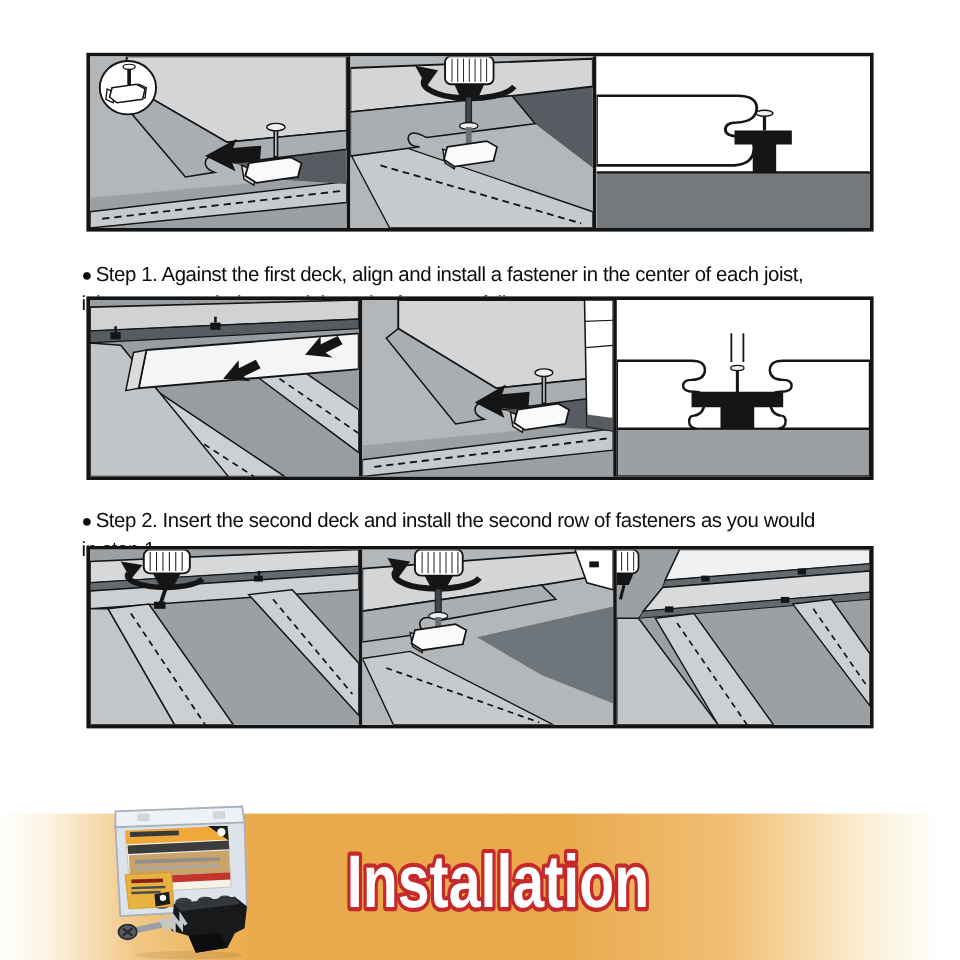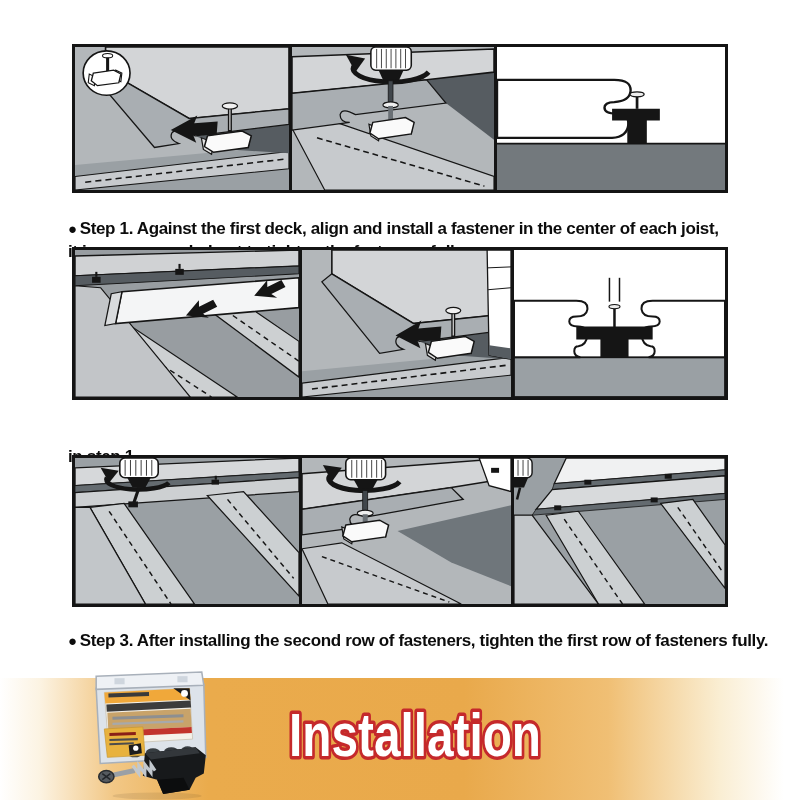--- a/index.html
+++ b/index.html
@@ -7,21 +7,21 @@
         font-family:"Liberation Sans",sans-serif;color:#111;}
   .panel-row{position:absolute;left:72px;width:656px;display:flex;
              border:3px solid #141414;box-sizing:border-box;background:#fff;}
   .row1{top:44px;height:149px;}
   .row2{top:247px;height:153px;}
   .row3{top:455px;height:152px;}
   .panel{display:block;height:100%;flex:0 0 auto;}
   .panel + .panel{border-left:3px solid #141414;}
   .r1a{width:214px}.r1b{width:202px}.r1c{width:228px}
   .rwa{width:224px}.rwb{width:209px}.rwc{width:211px}
-  .step-text{position:absolute;left:68px;width:724px;font-weight:700;
+  .step-text{position:absolute;left:68px;width:724px;font-weight:400;
              font-size:17px;line-height:22.5px;letter-spacing:-0.35px;color:#0c0c0c;}
   .step1{top:201px}.step2{top:406px}.step3{top:613px}
   .bullet{font-size:15px;margin-right:3px;}
   .banner{position:absolute;left:0;top:678px;width:800px;height:122px;
           background:linear-gradient(90deg,#ffffff 0%,#fcf3e2 5%,#f2c887 14%,
                      #eaab4c 26%,#e9a94b 58%,#f0bf74 76%,#faeed3 90%,#ffffff 98%);}
   .product{position:absolute;left:84px;top:666px;width:134px;height:134px;}
   .headline{position:absolute;left:415px;top:696px;transform:translateX(-50%);}
 </style>
 </head>
@@ -163,21 +163,21 @@
         <path d="M62,77 L138,77 L138,90 L114,90 L114,108 L86,108 L86,90 L62,90 Z" fill="#151515"></path>
         <line x1="100" y1="58" x2="100" y2="78" stroke="#151515" stroke-width="2.5"></line>
         <ellipse cx="100" cy="57" rx="5.5" ry="2.2" fill="#eeeeee" stroke="#151515" stroke-width="1.1"></ellipse>
         <line x1="95" y1="28" x2="95" y2="52" stroke="#151515" stroke-width="1.5"></line>
         <line x1="105" y1="28" x2="105" y2="52" stroke="#151515" stroke-width="1.5"></line>
       </g>
     </svg>
   </div>
 
   <p class="step-text step2">
-    <br>
+    <span class="line"><span class="bullet">●</span><span>Step 2. Insert the second deck and install the second row of fasteners as you would</span></span><br>
     <span class="line">in step 1.</span>
   </p>
 
   <div class="panel-row row3">
 
     <svg class="panel rwa" viewBox="0 0 210 148" preserveAspectRatio="none">
       <rect width="210" height="148" fill="#9aa0a4"></rect>
       <path d="M0,10 L210,0 L210,14 L0,28 Z" fill="#d6d8da" stroke="#151515" stroke-width="1.3"></path>
       <path d="M0,28 L210,14 L210,20 L0,35 Z" fill="#646b70" stroke="#151515" stroke-width="0.8"></path>
       <path d="M0,35 L210,20 L210,34 L0,50 Z" fill="#cdd0d2" stroke="#151515" stroke-width="1.3"></path>
@@ -264,21 +264,21 @@
         <line x1="4" y1="2" x2="4" y2="18" stroke="#151515" stroke-width="0.8"></line>
         <line x1="9" y1="2" x2="9" y2="18" stroke="#151515" stroke-width="0.8"></line>
         <line x1="14" y1="2" x2="14" y2="18" stroke="#151515" stroke-width="0.8"></line>
         <path d="M-4,20 L14,20 L10,30 L0,30 Z" fill="#151515"></path>
         <line x1="6" y1="30" x2="3" y2="42" stroke="#151515" stroke-width="2.5"></line>
       </g>
     </svg>
   </div>
 
   <p class="step-text step3">
-    <span class="line"><span class="bullet">●</span><span>Step 3. After installing the second row of fasteners, tighten the first row of fasteners fully.</span></span><br>
+    <br>
   </p>
 
   <div class="banner"></div>
 
   <svg class="product" viewBox="0 0 132 132">
     <g>
       <path d="M12,22 L118,18 L120,90 L16,96 Z" fill="#dde3ea" stroke="#a8b0ba" stroke-width="1.5"></path>
       <path d="M12,10 L116,6 L118,19 L12,23 Z" fill="#eef1f5" stroke="#a8b0ba" stroke-width="1.5"></path>
       <rect x="30" y="12" width="10" height="6" fill="#cfd6de"></rect>
       <rect x="92" y="10" width="10" height="6" fill="#cfd6de"></rect>

